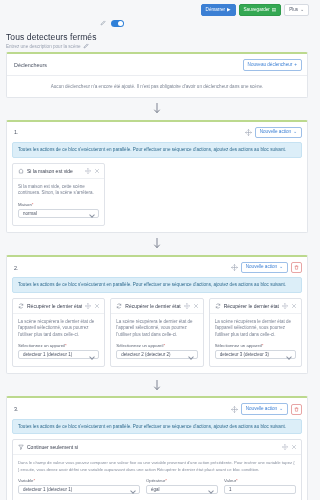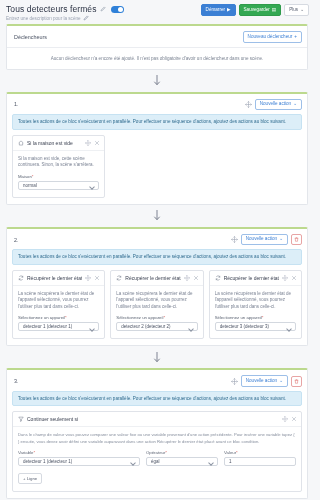--- a/index.html
+++ b/index.html
@@ -8,21 +8,21 @@
     background: #f6f7f9;
     font-family: "Liberation Sans", sans-serif;
     color: #3b4151;
     overflow: hidden;
   }
   .page { width: 314px; height: 500px; position: relative; }
 
   
   .topbar { padding: 4px 6px 3px 6px; background: #f6f7f9; }
   .title-row { display: flex; align-items: center; gap: 3px; }
-  .title { font-size: 8.5px; font-weight: 400; color: #2b3243; letter-spacing: .1px; }
+  .title { font-size: 8.5px; font-weight: 400; color: #2b3243; letter-spacing: .1px; margin-top: 28px; }
   .pencil-icon { width: 6px; height: 6px; display: inline-block; color: #8a93a5; }
   .pencil-icon svg { display: block; width: 6px; height: 6px; }
   .toggle {
     width: 13px; height: 7px; border-radius: 4px; background: #2f80d8;
     position: relative; flex: 0 0 auto; margin-left: 2px;
   }
   .toggle::after {
     content: ""; position: absolute; top: 1px; right: 1px;
     width: 5px; height: 5px; border-radius: 50%; background: #fff;
   }

